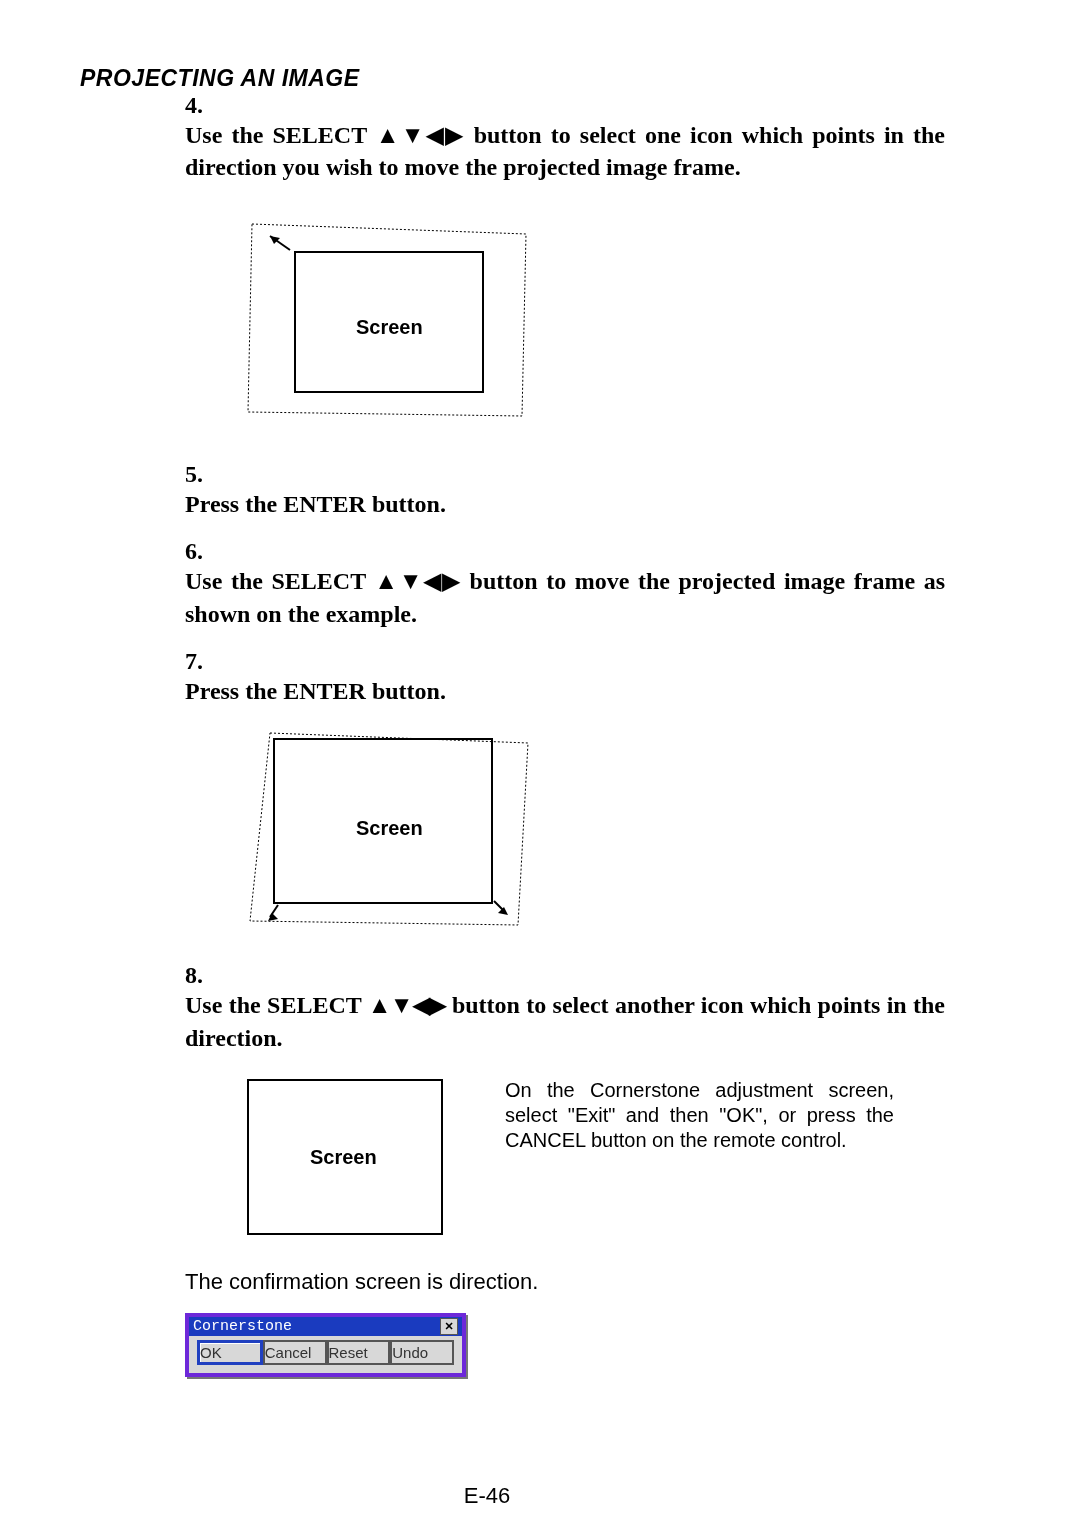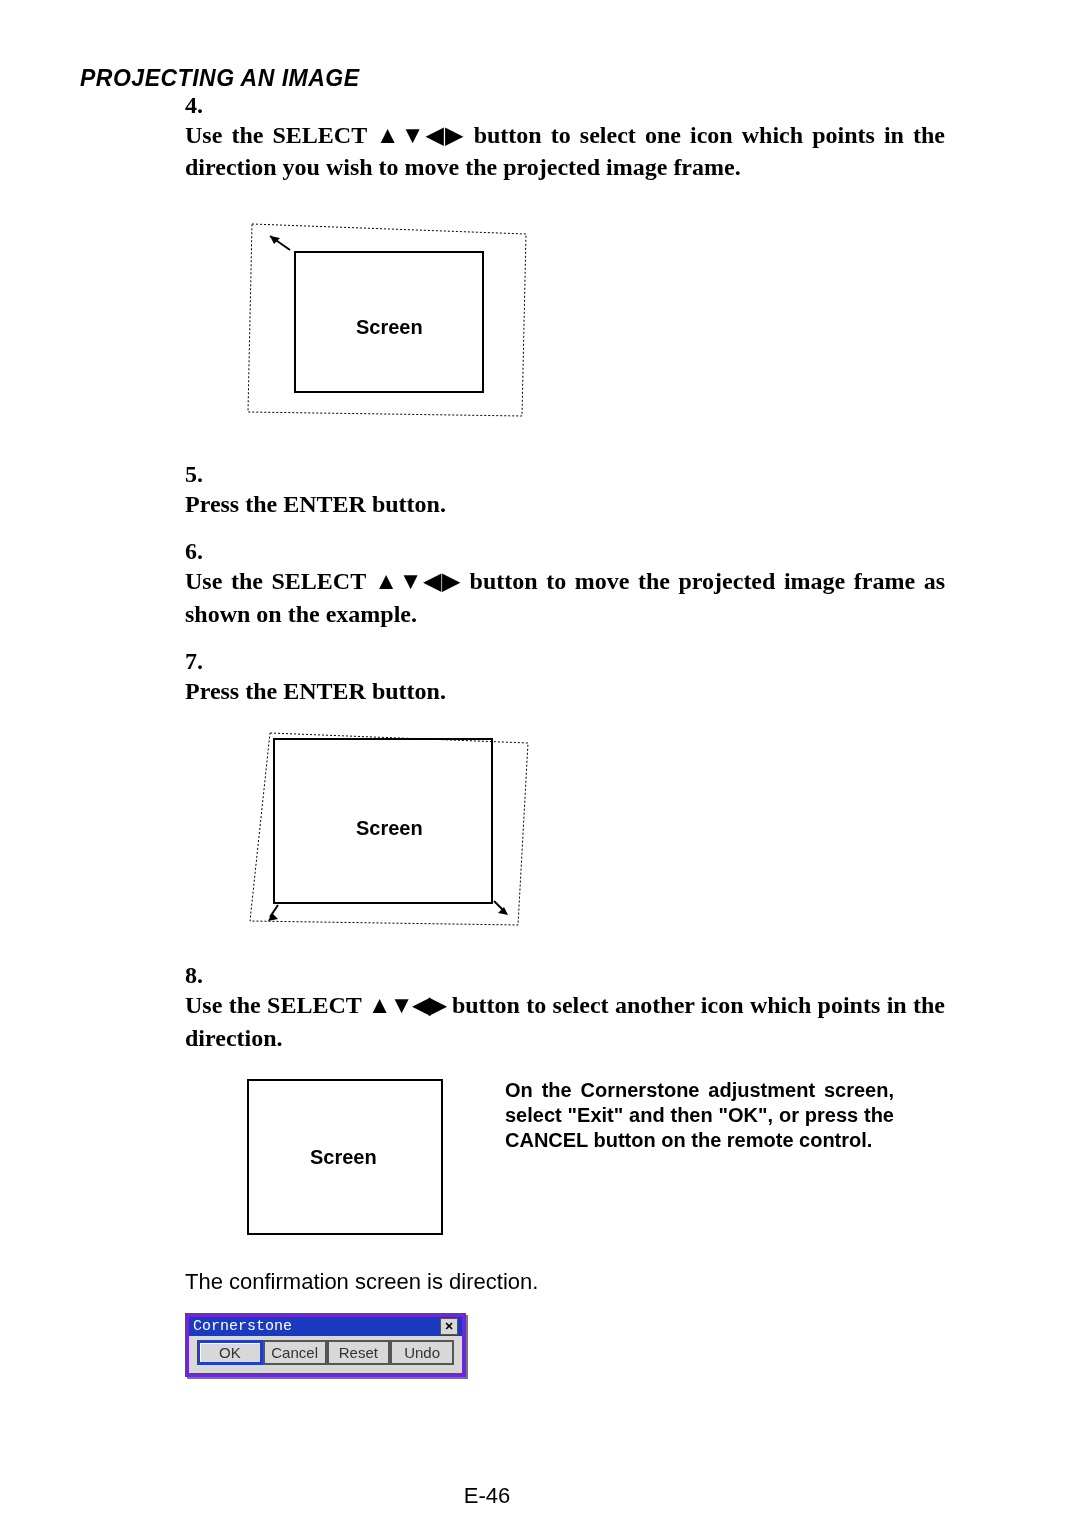--- a/index.html
+++ b/index.html
@@ -65,21 +65,21 @@
     font-size: 20px;
   }
   .note-row {
     display: flex;
     align-items: flex-start;
     margin: 18px 0 30px 55px;
   }
   .note-text {
     margin-left: 55px;
     font-family: Arial, Helvetica, sans-serif;
-    font-weight: 700;
+    font-weight: 400;
     font-size: 20px;
     line-height: 1.25;
     width: 430px;
     text-align: justify;
     padding-top: 6px;
   }
   .confirm-text {
     font-family: Arial, Helvetica, sans-serif;
     font-size: 22px;
     margin-top: 22px;
@@ -126,21 +126,21 @@
     display: flex;
     gap: 0;
     padding: 4px 8px 8px 8px;
   }
   .dlg-btn {
     flex: 1;
     border: 2px solid #555;
     background: #d8d8d8;
     font-family: Arial, sans-serif;
     font-size: 15px;
-    text-align: center;
+    text-align: left;
     padding: 2px 0;
     color: #333;
   }
   .dlg-btn.selected {
     border: 3px solid #2040c0;
     padding: 1px 0;
     box-shadow: inset 1px 1px 0 #fff;
   }
   .page-num {
     position: absolute;

